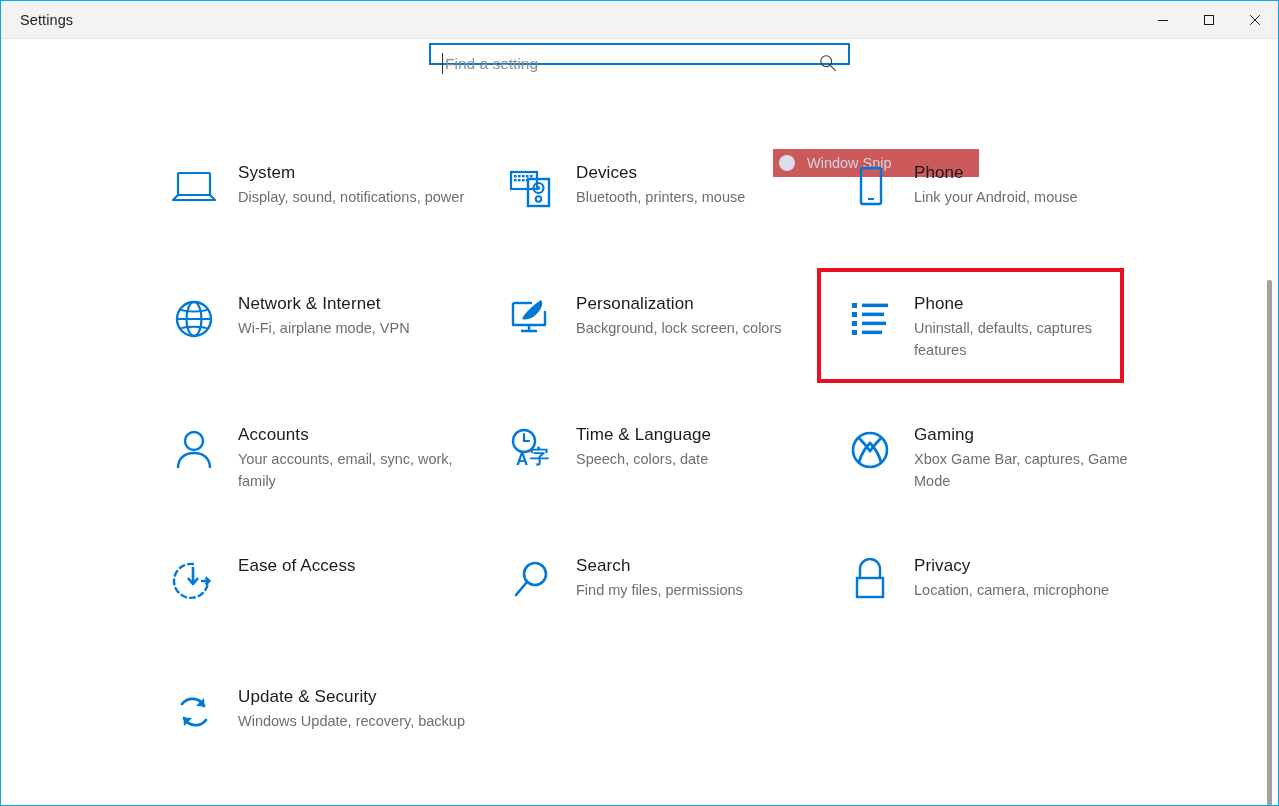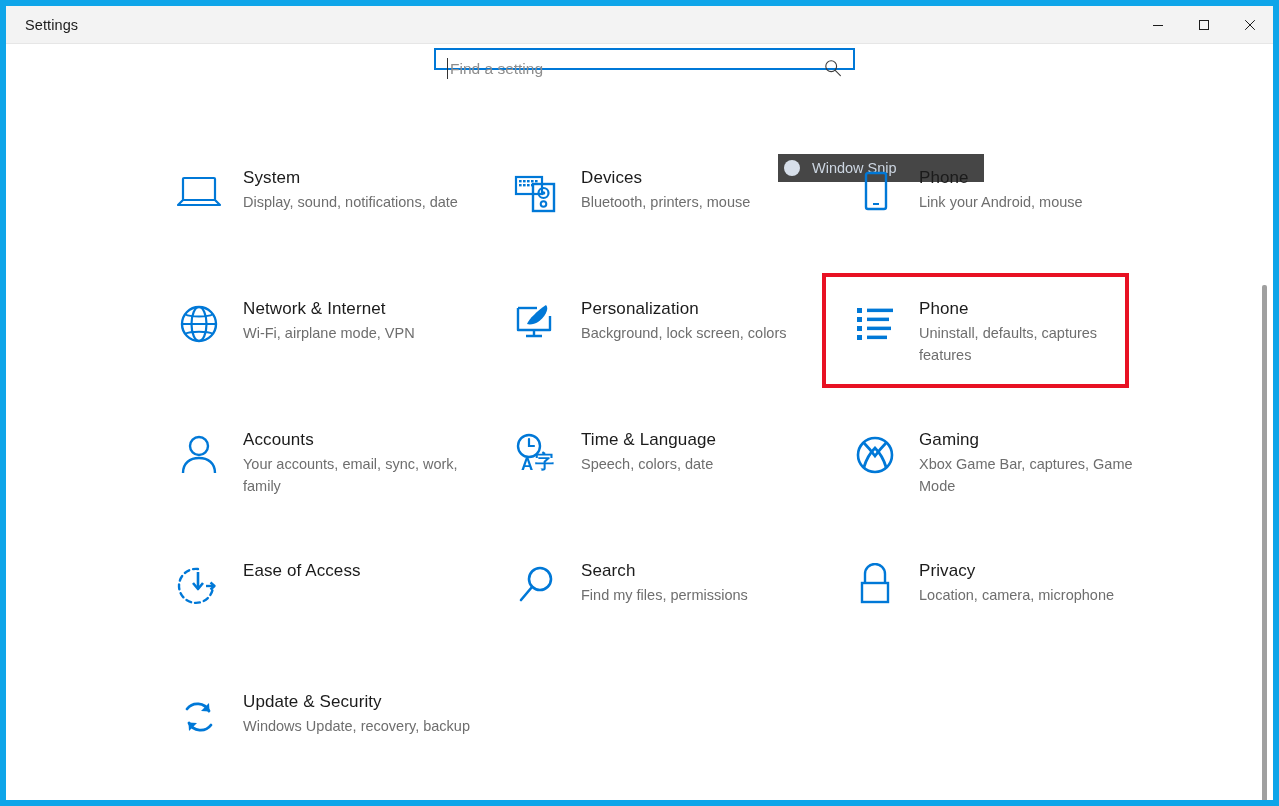--- a/index.html
+++ b/index.html
@@ -12,21 +12,21 @@
     height: 806px;
     font-family: "Liberation Sans", sans-serif;
     overflow: hidden;
   }
 
   #window {
     position: relative;
     width: 1279px;
     height: 806px;
     background: #ffffff;
-    border: 6px solid #0ea5e9;
+    border: 1px solid #0ea5e9;
     box-sizing: border-box;
     overflow: hidden;
   }
 
   
   #titlebar {
     position: absolute;
     left: 0; top: 0;
     width: 100%;
     height: 38px;
@@ -102,21 +102,21 @@
     top: 9px;
   }
 
   
   #snip-overlay {
     position: absolute;
     left: 772px;
     top: 148px;
     width: 206px;
     height: 28px;
-    background: #000000;
+    background: #b91c1c;
     opacity: 0.72;
     display: flex;
     align-items: center;
     pointer-events: none;
   }
   #snip-icon {
     margin-left: 6px;
     width: 16px;
     height: 16px;
     border-radius: 50%;
@@ -255,21 +255,21 @@
 
       <div class="tile">
         <div class="tile-icon">
           <svg width="48" height="40" viewBox="0 0 48 40">
             <rect x="8" y="5" width="32" height="22" rx="1" fill="none" stroke="#0078d7" stroke-width="2.2"></rect>
             <path d="M3,32 L45,32 L40,27 L8,27 Z" fill="none" stroke="#0078d7" stroke-width="2.2" stroke-linejoin="round"></path>
           </svg>
         </div>
         <div class="tile-text">
           <div class="tile-title">System</div>
-          <div class="tile-desc">Display, sound, notifications, date</div>
+          <div class="tile-desc">Display, sound, notifications, power</div>
         </div>
       </div>
 
       <div class="tile">
         <div class="tile-icon">
           <svg width="48" height="44" viewBox="0 0 48 44">
             <rect x="3" y="6" width="26" height="17" fill="none" stroke="#0078d7" stroke-width="2.2"></rect>
             <g fill="#0078d7">
               <rect x="6" y="9" width="2.6" height="2.4"></rect>
               <rect x="10" y="9" width="2.6" height="2.4"></rect>

